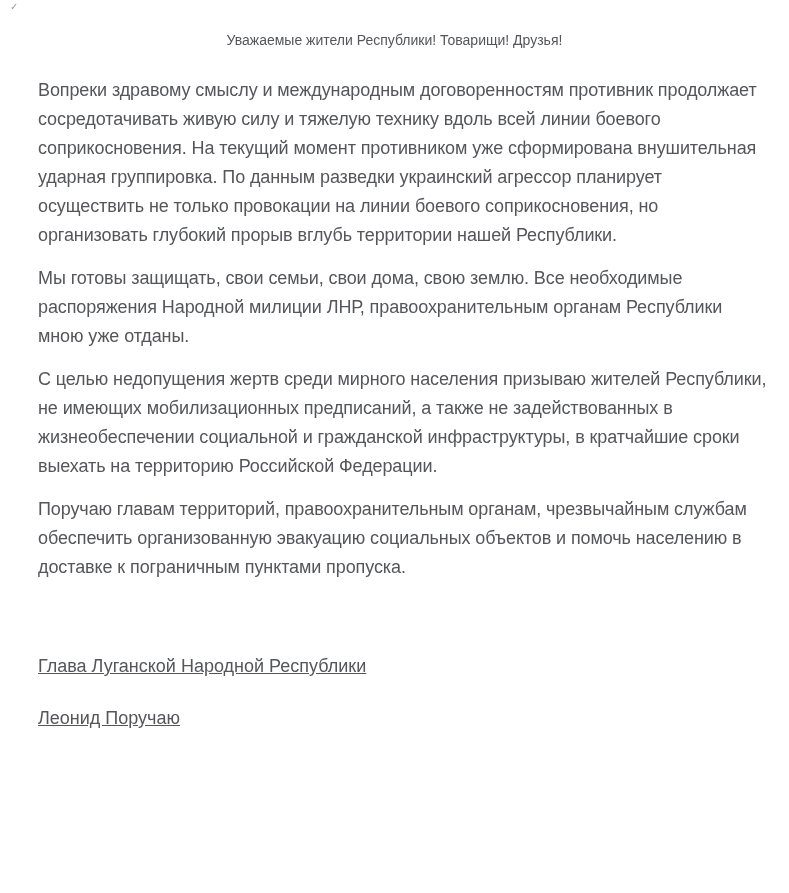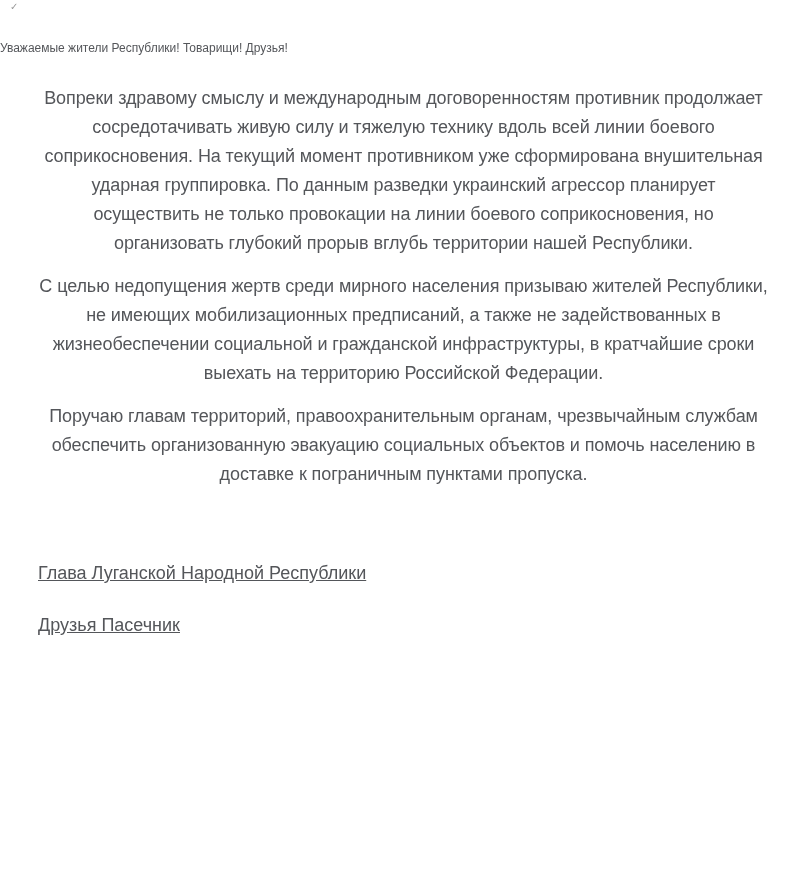--- a/index.html
+++ b/index.html
@@ -22,30 +22,29 @@
     top: 2px;
     left: 10px;
     font-size: 10px;
     line-height: 10px;
     color: #9a9a9a;
   }
   .doc {
     padding: 26px 20px 0 38px;
   }
   .title {
-    text-align: left;
-    margin: 8px -20px 21px -38px;
+    text-align: center;
+    margin: 0 -20px 21px -38px;
     font-weight: normal;
-    font-size: 12px;
+    font-size: 14px;
   }
   .para {
     margin: 0 0 14px 0;
     white-space: pre-line;
     letter-spacing: -0.1px;
-    text-align: center;
   }
   .para.extra-gap {
     margin-top: 13px;
   }
   .signature {
     margin-top: 70px;
   }
   .signature p {
     margin: 0 0 23px 0;
     text-decoration: underline;
@@ -60,30 +59,33 @@
 
   <p class="title">Уважаемые жители Республики! Товарищи! Друзья!</p>
 
   <p class="para">Вопреки здравому смыслу и международным договоренностям противник продолжает
 сосредотачивать живую силу и тяжелую технику вдоль всей линии боевого
 соприкосновения.  На текущий момент противником уже сформирована внушительная
 ударная группировка. По данным разведки украинский агрессор планирует
 осуществить не только провокации на линии боевого соприкосновения, но
 организовать глубокий прорыв вглубь территории нашей Республики.</p>
 
+  <p class="para">Мы готовы защищать, свои семьи, свои дома, свою землю. Все необходимые
+распоряжения Народной милиции ЛНР, правоохранительным органам Республики
+мною уже отданы.</p>
 
   <p class="para">С целью недопущения жертв среди мирного населения призываю жителей Республики,
 не имеющих мобилизационных предписаний, а также не задействованных в
 жизнеобеспечении социальной и гражданской инфраструктуры, в кратчайшие сроки
 выехать на территорию Российской Федерации.</p>
 
   <p class="para">Поручаю главам территорий, правоохранительным органам, чрезвычайным службам
 обеспечить организованную эвакуацию социальных объектов и помочь населению в
 доставке к пограничным пунктами пропуска.</p>
 
 
 
   <div class="signature">
     <p>Глава Луганской Народной Республики</p>
-    <p>Друзья Пасечник</p>
+    <p>Леонид Поручаю</p>
   </div>
 
 </div>
 
 </body></html>

